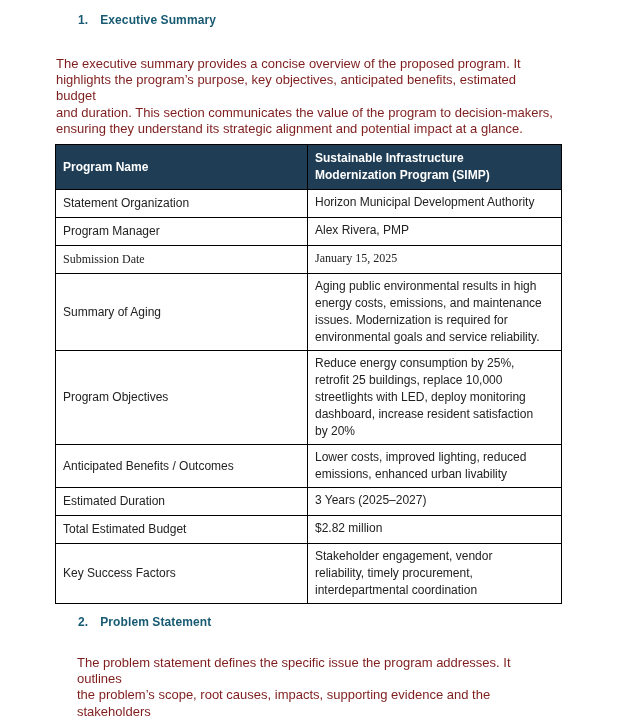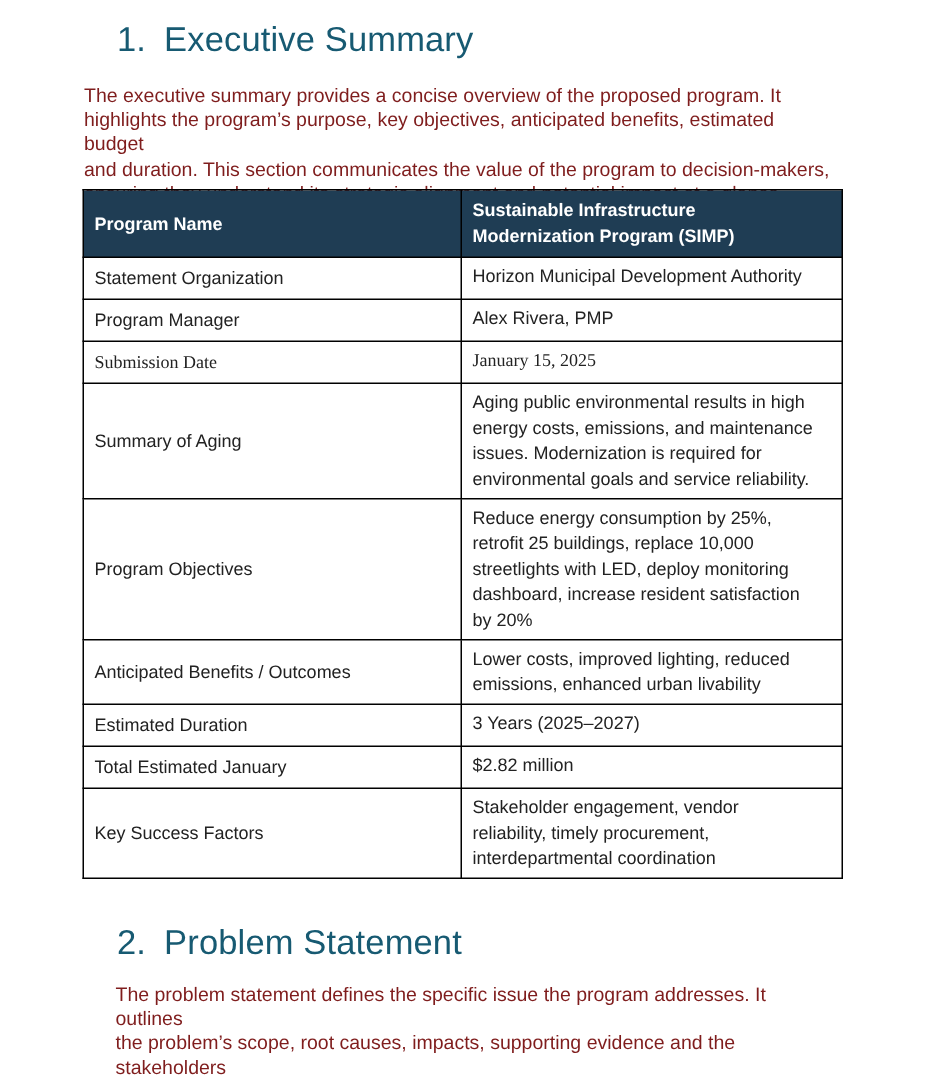--- a/index.html
+++ b/index.html
@@ -12,22 +12,22 @@
     width: 617px;
     height: 722px;
     background: #ffffff;
     overflow: hidden;
     font-family: "Liberation Sans", sans-serif;
   }
   .section-heading {
     position: absolute;
     color: #175A72;
     font-family: "Liberation Sans", sans-serif;
-    font-size: 23px;
-    font-weight: 400;
+    font-size: 12px;
+    font-weight: 700;
     letter-spacing: 0.1px;
     white-space: nowrap;
   }
   .section-heading .num {
     display: inline-block;
     margin-right: 12px;
   }
   .body-paragraph {
     position: absolute;
     font-family: Liberation Sans, sans-serif;
@@ -37,21 +37,21 @@
     white-space: pre-line;
   }
   #para1 { left: 56px; top: 56px; width: 500px; }
   #heading1 { left: 78px; top: 13px; }
   #heading2 { left: 78px; top: 615px; }
   #para2 { left: 77px; top: 655px; width: 480px; }
 
   table.summary {
     position: absolute;
     left: 55px;
-    top: 126px;
+    top: 144px;
     width: 506px;
     border-collapse: collapse;
     table-layout: fixed;
     font-family: "Liberation Sans", sans-serif;
     font-size: 12px;
     color: #222222;
   }
   table.summary col.c1 { width: 252px; }
   table.summary col.c2 { width: 254px; }
   table.summary td, table.summary th {
@@ -133,21 +133,21 @@
       <tr style="height:43px;">
         <td class="label">Anticipated Benefits / Outcomes</td>
         <td class="value">Lower costs, improved lighting, reduced
 emissions, enhanced urban livability</td>
       </tr>
       <tr style="height:28px;">
         <td class="label">Estimated Duration</td>
         <td class="value">3 Years (2025–2027)</td>
       </tr>
       <tr style="height:28px;">
-        <td class="label">Total Estimated January</td>
+        <td class="label">Total Estimated Budget</td>
         <td class="value">$2.82 million</td>
       </tr>
       <tr style="height:58px;">
         <td class="label">Key Success Factors</td>
         <td class="value">Stakeholder engagement, vendor
 reliability, timely procurement,
 interdepartmental coordination</td>
       </tr>
     </tbody>
   </table>

